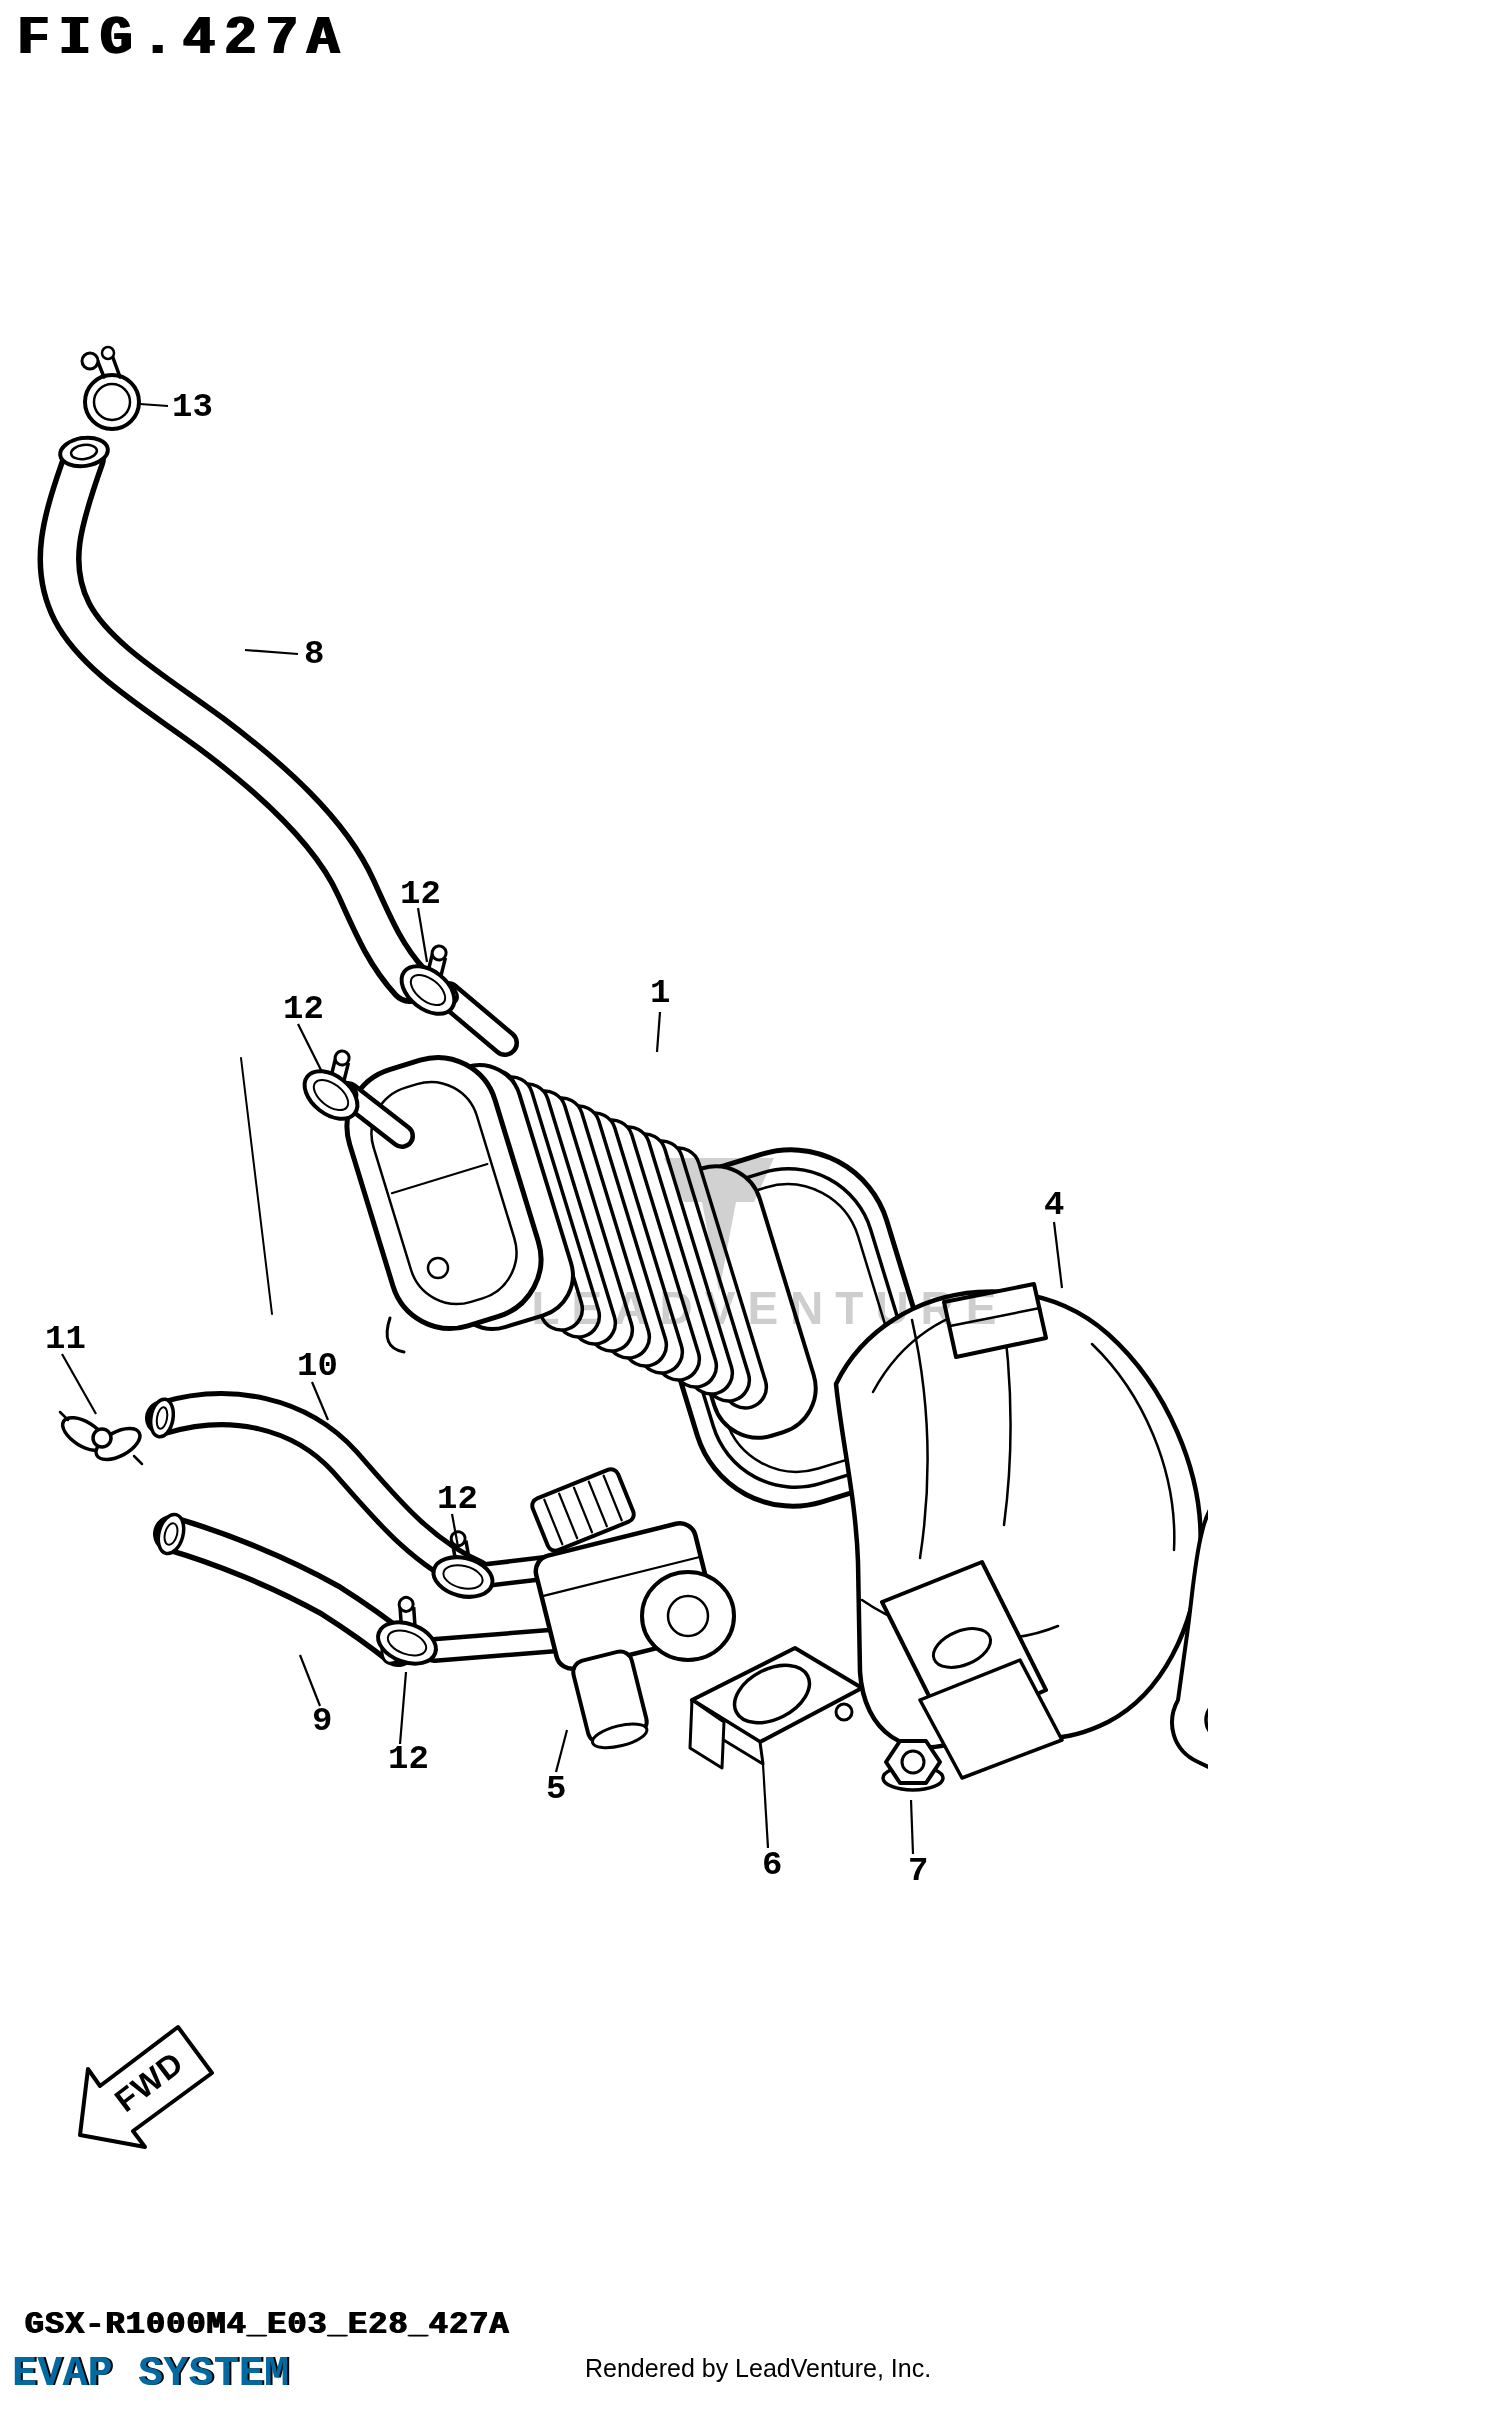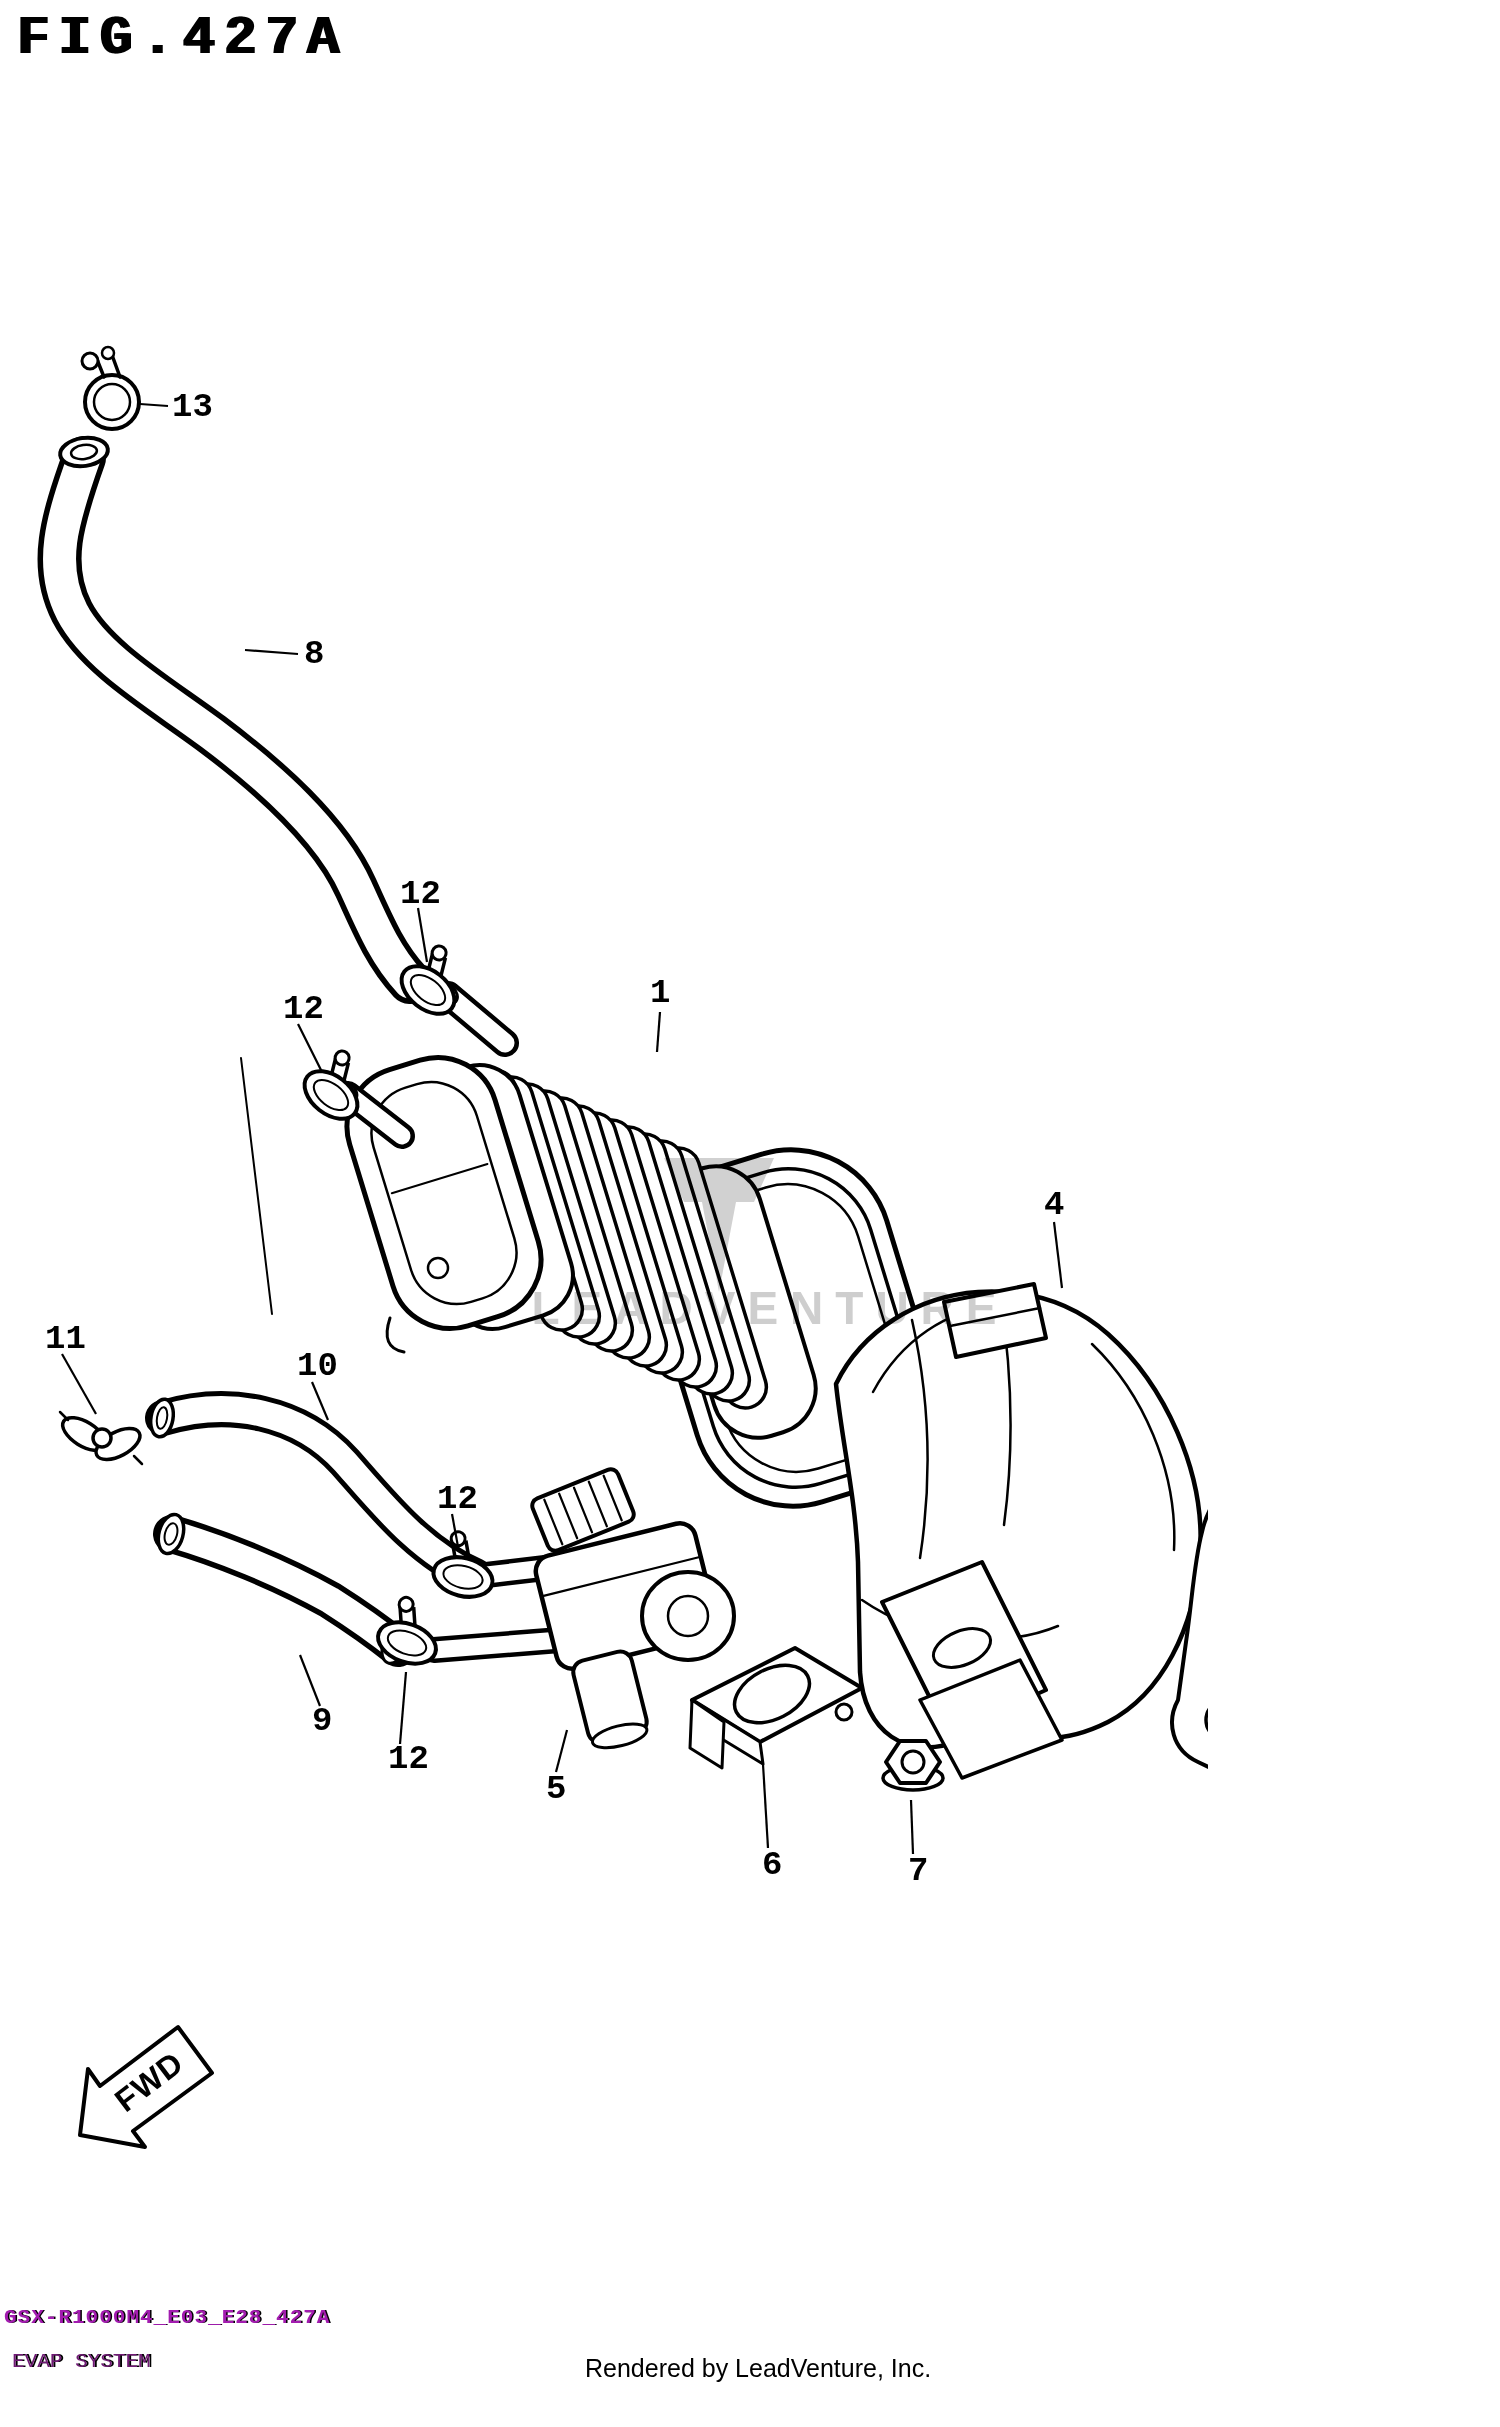--- a/index.html
+++ b/index.html
@@ -21,28 +21,28 @@
   .leader { fill:none; stroke:#000; stroke-width:2.2; }
   text.callout {
     font-family:"Liberation Mono", monospace; font-size:34px; font-weight:700; fill:#000;
   }
   .wm-text {
     font-family:"Liberation Sans", sans-serif; font-size:46px;
     letter-spacing:12px; fill:#c9c9c9; font-weight:600;
   }
   .fwd-text { font-family:"Liberation Sans", sans-serif; font-size:32px; font-weight:700; fill:#000; letter-spacing:1px; }
   .footer-code {
-    position:absolute; left:4px; top:2306px;
-    font-family:"Liberation Mono", monospace; font-weight:700; font-size:21px;
-    letter-spacing:1px; color:#a21caf; text-shadow:1.5px 0 0 #000; white-space:nowrap;
+    position:absolute; left:24px; top:2306px;
+    font-family:"Liberation Mono", monospace; font-weight:700; font-size:32px;
+    letter-spacing:1px; color:#000000; text-shadow:1.5px 0 0 #000; white-space:nowrap;
   }
   .footer-system {
     position:absolute; left:12px; top:2350px;
-    font-family:"Liberation Mono", monospace; font-weight:400; font-size:21px;
-    color:#701a75; text-shadow:2px 0 0 #000; white-space:nowrap;
+    font-family:"Liberation Mono", monospace; font-weight:700; font-size:42px;
+    color:#0369a1; text-shadow:2px 0 0 #000; white-space:nowrap;
   }
   .footer-rendered {
     position:absolute; left:585px; top:2354px; font-size:25px; color:#000; white-space:nowrap;
   }
 </style>
 </head>
 <body>
 
 <div class="page">
 

